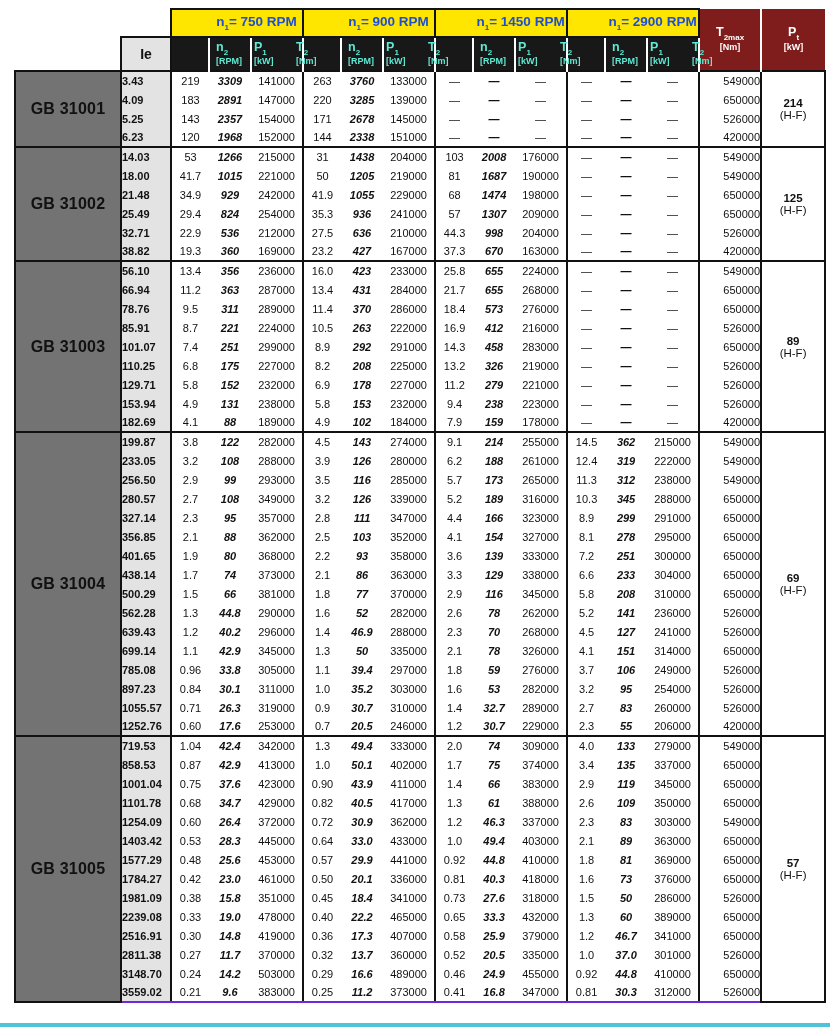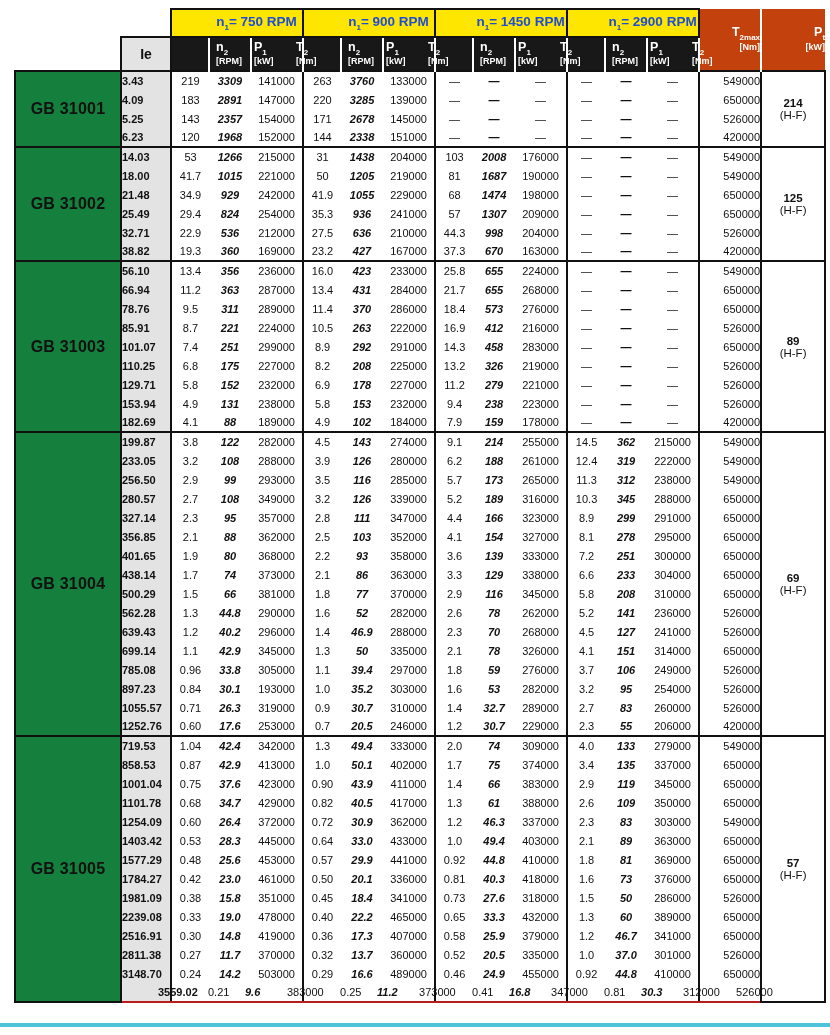--- a/index.html
+++ b/index.html
@@ -3,40 +3,40 @@
 <meta charset="utf-8">
 <style>
   * { box-sizing: border-box; }
   html,body { margin:0; padding:0; background:#fff; }
   body { font-family:"Liberation Sans", sans-serif; }
   .page { position:relative; width:830px; height:1035px; background:#fff; overflow:hidden; }
   table { border-collapse:collapse; table-layout:fixed; position:absolute; left:14px; top:8px; width:812px; }
   th, td { padding:0; }
   .yellow { background:#FFE600; border:2px solid #111; height:28px; font-size:13.5px; color:#1d4ed8; text-align:center; font-weight:700;padding-left:39px; }
   .yellow sub { font-size:8px; }
-  .bh { background:#181818; color:#ffffff; height:34px; text-align:center; vertical-align:middle; border-left:2px solid #fff; font-weight:700; line-height:1.1;padding-left:44px; }
+  .bh { background:#181818; color:#5eead4; height:34px; text-align:center; vertical-align:middle; border-left:2px solid #fff; font-weight:700; line-height:1.1;padding-left:44px; }
   .bh .sym { font-size:12.5px; display:block; }
   .bh sub, .tall sub { font-size:8px; }
   .bh .unit, .tall .unit { font-size:9px; display:block; font-weight:700; }
-  .tall { background:#c2410c; color:#fff; border-left:2px solid #fff; text-align:right; vertical-align:middle; font-weight:700; line-height:1.1; }
+  .tall { background:#7f1d1d; color:#fff; border-left:2px solid #fff; text-align:center; vertical-align:middle; font-weight:700; line-height:1.1; }
   .tall .sym { font-size:12.5px; display:block; }
   .ie-head { background:#E3E3E3; border:2px solid #111; font-size:14px; font-weight:700; color:#111; }
   .blank { background:#fff; border:none; }
   td { font-size:11px; color:#111; height:19px; }
-  .model-cell { background:#15803d; border:2px solid #111; font-size:16px; font-weight:700; text-align:center; vertical-align:middle; letter-spacing:0.2px; }
+  .model-cell { background:#737373; border:2px solid #111; font-size:16px; font-weight:700; text-align:center; vertical-align:middle; letter-spacing:0.2px; }
   .ie-cell { background:#E3E3E3; border-left:2px solid #111; border-right:2px solid #111; font-weight:700; text-align:left; padding-right:6px; }
   .num { text-align:center; }
   .p1 { font-weight:700; font-style:italic; }
   .gs { border-left:2px solid #111; }
   .t2max-cell { border-left:2px solid #111; border-right:2px solid #111; text-align:right; }
   .pt-cell { border:2px solid #111; text-align:center; vertical-align:middle; font-size:11.5px; background:#fff; }
   .pt-cell .v { font-weight:700; display:block; }
   .pt-cell .n { display:block; }
   tr.gf td { border-top:2px solid #111; }
-  tbody tr:last-child td { border-bottom:2px solid #b91c1c;padding-left:36px; }
+  tbody tr:last-child td { border-bottom:2px solid #6d28d9; }
   .accent { position:absolute; left:0; top:1023px; width:830px; height:4px; background:#4FC3D8; }
 </style>
 </head>
 <body>
 
 <div class="page">
   <table>
     <colgroup>
       <col style="width:106px">
         <col style="width:50px">
@@ -654,21 +654,21 @@
           <td class="num">276000</td>
           <td class="num gs">3.7</td>
           <td class="num p1">106</td>
           <td class="num">249000</td>
           <td class="t2max-cell">526000</td>
         </tr>
         <tr>
           <td class="ie-cell">897.23</td>
           <td class="num gs">0.84</td>
           <td class="num p1">30.1</td>
-          <td class="num">193000</td>
+          <td class="num">311000</td>
           <td class="num gs">1.0</td>
           <td class="num p1">35.2</td>
           <td class="num">303000</td>
           <td class="num gs">1.6</td>
           <td class="num p1">53</td>
           <td class="num">282000</td>
           <td class="num gs">3.2</td>
           <td class="num p1">95</td>
           <td class="num">254000</td>
           <td class="t2max-cell">526000</td>

